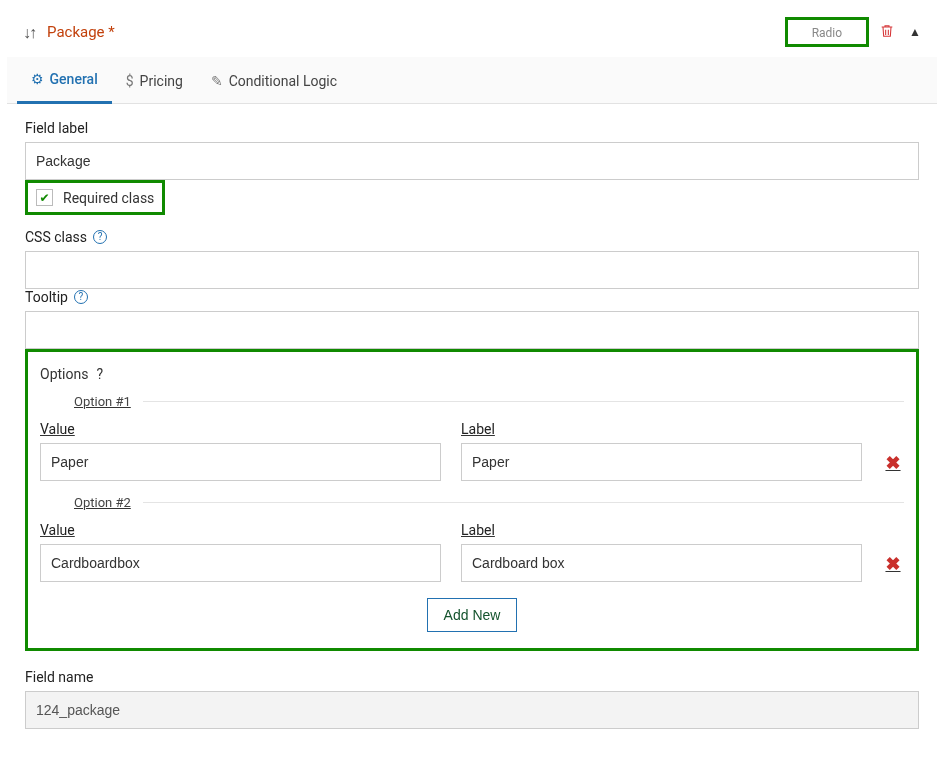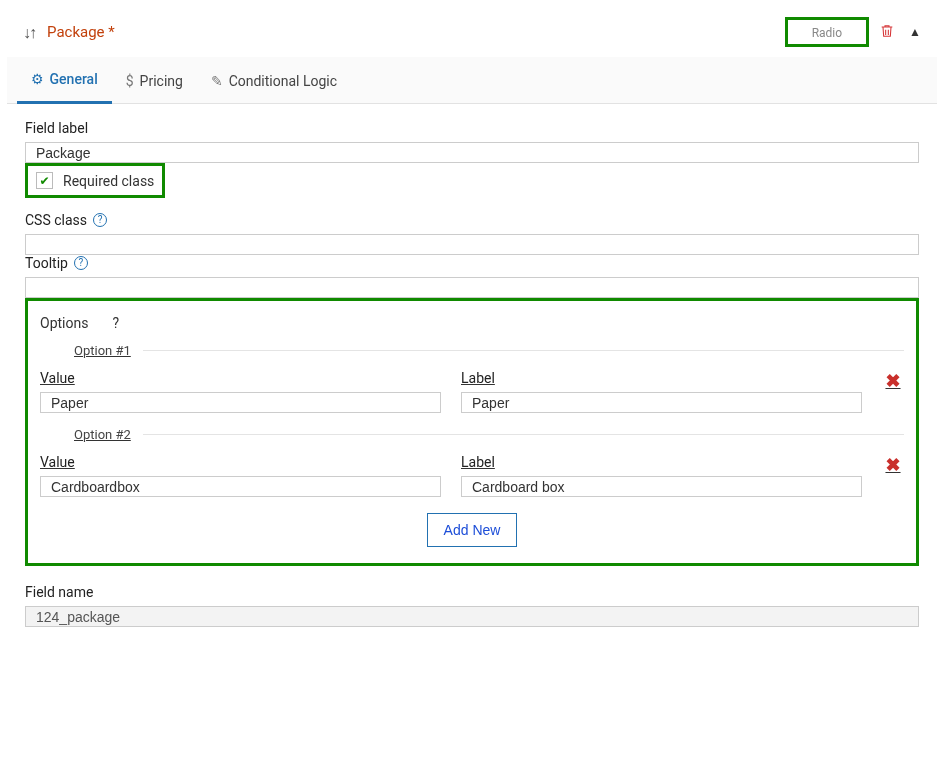--- a/index.html
+++ b/index.html
@@ -16,34 +16,34 @@
   .trash svg { width: 16px; height: 16px; stroke: #d63638; fill: none; stroke-width: 1.6; }
   .collapse-toggle { font-size: 12px; cursor: pointer; }
   .tabs { display: flex; align-items: flex-end; border-bottom: 1px solid #e2e2e2; padding: 0 10px; background: #fafafa; }
   .tab { display: flex; align-items: center; gap: 6px; padding: 14px 14px; color: #444; cursor: pointer; font-size: 14px; }
   .tab.active { color: #2271b1; border-bottom: 3px solid #2271b1; margin-bottom: -1px; font-weight: 500; }
   .tab .ticon { font-size: 14px; color: #777; }
   .tab.active .ticon { color: #2271b1; }
   .panel { padding: 16px 18px; }
   .form-label { font-size: 14px; color: #222; margin-bottom: 6px; display: flex; align-items: center; gap: 6px; }
   .form-label .help { color: #2271b1; border: 1.4px solid #2271b1; border-radius: 50%; width: 14px; height: 14px; display: inline-flex; align-items: center; justify-content: center; font-size: 10px; line-height: 1; cursor: pointer; }
-  .text-input { width: 100%; height: 21px; border: 1px solid #ccc; padding: 0 10px; font-size: 14px; color: #333; background: #fff; }
+  .text-input { width: 100%; height: 38px; border: 1px solid #ccc; padding: 0 10px; font-size: 14px; color: #333; background: #fff; }
   .text-input[readonly] { background: #f3f3f3; color: #555; }
   .field-group { }
   .required-row { border: 3px solid #108a00; padding: 6px 8px; display: inline-flex; align-items: center; gap: 10px; margin-bottom: 14px; }
   .chk { width: 17px; height: 17px; border: 1px solid #bbb; display: inline-flex; align-items: center; justify-content: center; color: #108a00; font-size: 12px; background: #fff; }
   .options-box { border: 3px solid #108a00; padding: 14px 12px 16px; margin-bottom: 18px; }
-  .options-title { display: flex; align-items: center; gap: 24px; margin-bottom: 12px; }
+  .options-title { display: flex; align-items: center; gap: 8px; margin-bottom: 12px; }
   fieldset.opt { border: 1px solid #e4e4e4; border-left: none; border-right: none; border-bottom: none; padding: 12px 0 6px; margin: 4px 0 8px; position: relative; text-decoration: underline; }
   fieldset.opt legend { padding: 0 12px 0 34px; font-size: 13px; color: #444; }
-  .opt-row { display: flex; gap: 20px; align-items: flex-start; }
+  .opt-row { display: flex; gap: 20px; align-items: flex-end; }
   .opt-col { flex: 1; }
   .remove-x { color: #c9302c; font-weight: bold; font-size: 18px; width: 22px; text-align: center; cursor: pointer; margin-bottom: 8px; }
   .addnew-wrap { text-align: center; margin-top: 10px; }
-  .addnew { display: inline-block; border: 1px solid #2271b1; color: #1d4ed8; background: #fff; padding: 8px 16px; font-size: 14px; cursor: pointer; }
+  .addnew { display: inline-block; border: 1px solid #2271b1; color: #14532d; background: #fff; padding: 8px 16px; font-size: 14px; cursor: pointer; }
 </style>
 </head>
 <body>
 
 <div class="frame">
   <div class="inner">
 
     <div class="field-header">
       <span class="drag-handle">↓↑</span>
       <span class="field-title">Package *</span>

